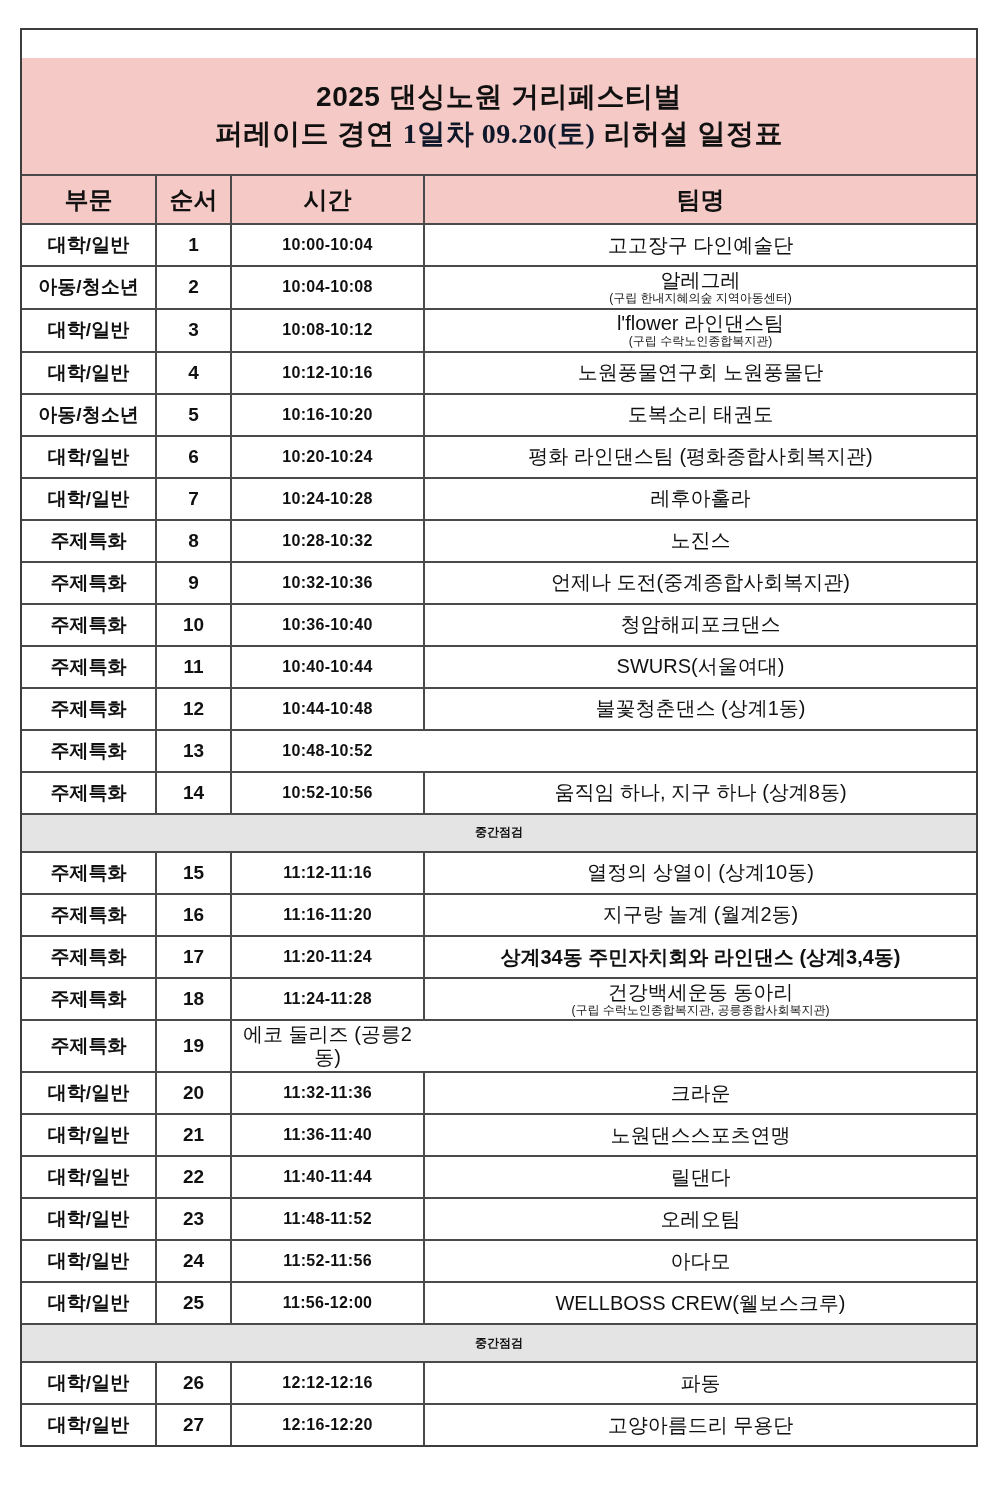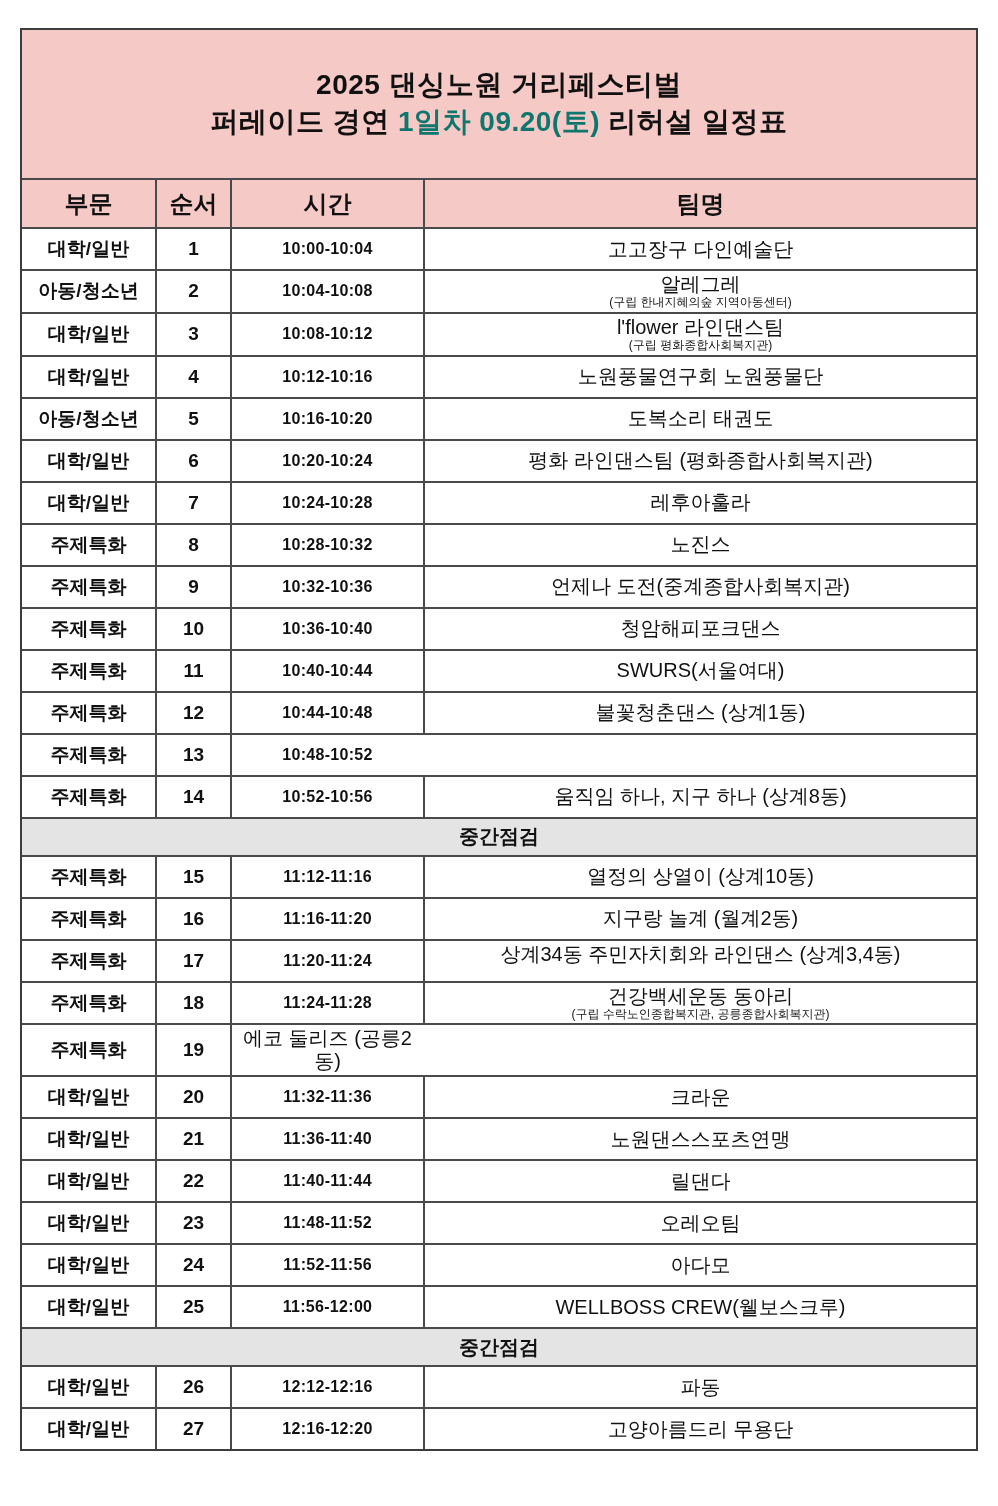--- a/index.html
+++ b/index.html
@@ -21,35 +21,36 @@
     position: absolute;
     left: 20px;
     top: 28px;
     width: 954px;
     border: 2px solid #3d3d3d;
     background: #ffffff;
   }
   
   .title-band {
     background: #f5c9c5;
-    height: 148px;
+    height: 116px;
     display: flex;
     flex-direction: column;
     align-items: center;
     justify-content: center;
     text-align: center;
     white-space: pre-wrap;
+    margin-top: 28px;
   }
   .title-line {
     font-size: 28px;
     font-weight: 700;
     line-height: 1.32;
     letter-spacing: 0.5px;
   }
-  .title-highlight { color: #0f766e; }
+  .title-highlight { color: #0f172a; font-family: Liberation Serif, serif; }
   
   .row {
     display: grid;
     grid-template-columns: 133px 75px 193px 1fr;
     border-top: 2px solid #4a4a4a;
   }
   .cell {
     display: flex;
     flex-direction: column;
     align-items: center;
@@ -67,30 +68,30 @@
   .header-row .cell {
     font-size: 24px;
     font-weight: 700;
   }
   
   .entry { min-height: 40px; background: #ffffff; }
   .cell.cat  { font-size: 19px; font-weight: 700; border-radius: 13px; }
   .cell.ord  { font-size: 19px; font-weight: 700; }
   .cell.time { font-size: 16px; font-weight: 700; letter-spacing: 0.3px; }
   .cell.team { font-size: 20px; font-weight: 400; line-height: 1.15; }
-  .cell.team.valign-bottom { justify-content: flex-start; padding-bottom: 1px; }
+  .cell.team.valign-bottom { justify-content: center; padding-bottom: 1px; font-weight: bold; }
   .team-line2 { font-size: 12px; }
   
   .section-row {
     grid-template-columns: 1fr;
     background: #e4e4e4;
     min-height: 36px;
   }
   .section-row .cell {
-    font-size: 20px;
+    font-size: 12px;
     font-weight: 700;
   }
 </style>
 </head>
 <body>
 
 <div class="page">
   <div class="schedule-table">
 
     <div class="title-band">
@@ -125,21 +126,21 @@
       <div class="team-line2">(구립 한내지혜의숲 지역아동센터)</div>
     </div>
   </div>
 
   <div class="row entry">
     <div class="cell cat">대학/일반</div>
     <div class="cell ord">3</div>
     <div class="cell time">10:08-10:12</div>
     <div class="cell team">
       <div class="team-line1">l'flower 라인댄스팀</div>
-      <div class="team-line2">(구립 평화종합사회복지관)</div>
+      <div class="team-line2">(구립 수락노인종합복지관)</div>
     </div>
   </div>
 
   <div class="row entry">
     <div class="cell cat">대학/일반</div>
     <div class="cell ord">4</div>
     <div class="cell time">10:12-10:16</div>
     <div class="cell team">
       <div class="team-line1">노원풍물연구회 노원풍물단</div>
 

